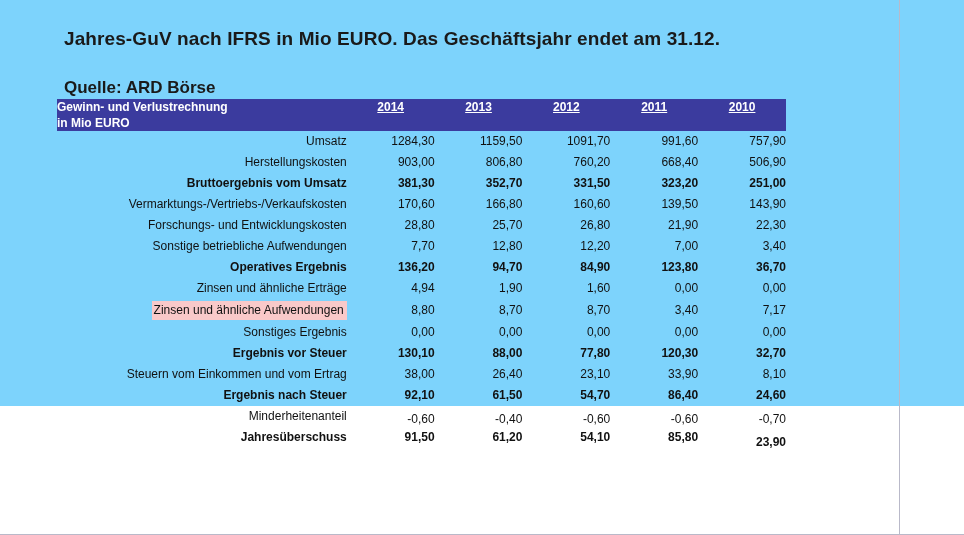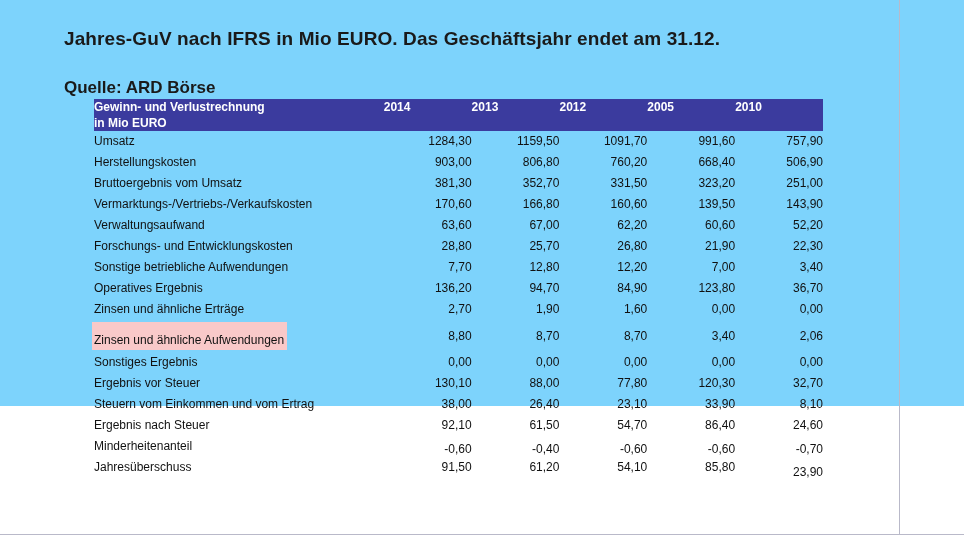--- a/index.html
+++ b/index.html
@@ -61,64 +61,64 @@
   }
 
   table.fin {
     position: absolute;
     left: 57px;
     top: 99px;
     width: 729px;
     border-collapse: collapse;
     font-size: 12px;
     color: #111111;
-    margin-left: 37px;
   }
   table.fin thead th {
     background: #3b3b9e;
     color: #ffffff;
     font-size: 12px;
     font-weight: bold;
     padding: 0;
     vertical-align: top;
   }
   th.head-label {
     text-align: left;
     padding: 5px 0 5px 8px;
     width: 290px;
     line-height: 16px;
   }
   th.head-year {
-    text-align: left;
+    text-align: center;
     padding: 5px 14px 5px 0;
     width: 88px;
     line-height: 16px;
+    text-decoration: underline;
   }
   table.fin tbody td {
     padding: 2px 0 2px 0;
     line-height: 17px;
     height: 17px;
   }
   td.label {
-    text-align: left;
+    text-align: right;
     padding-left: 8px;
     white-space: nowrap;
   }
   td.num {
     text-align: right;
     padding-right: 14px;
     white-space: nowrap;
   }
   tr.bold td {
-    font-weight: normal;
+    font-weight: bold;
   }
   .hl {
     background: #f9c9c9;
     display: inline-block;
-    padding: 10px 3px 1px 2px;
+    padding: 1px 3px 1px 2px;
     margin-left: -2px;
   }
   
   tr.shift-1 td.num { position: relative; top: 3px; }
   tr.shift-2 td.num.last { position: relative; top: 5px; }
 </style>
 </head>
 <body>
 
 <div class="page">
@@ -129,21 +129,21 @@
   <table class="fin">
     <thead>
       <tr>
         <th class="head-label">
           <div>Gewinn- und Verlustrechnung</div>
           <div>in Mio EURO</div>
         </th>
         <th class="head-year">2014</th>
         <th class="head-year">2013</th>
         <th class="head-year">2012</th>
-        <th class="head-year">2005</th>
+        <th class="head-year">2011</th>
         <th class="head-year">2010</th>
       </tr>
     </thead>
     <tbody id="fin-body">
         <tr>
           <td class="label">Umsatz</td>
           <td class="num">1284,30</td>
           <td class="num">1159,50</td>
           <td class="num">1091,70</td>
           <td class="num">991,60</td>
@@ -167,28 +167,20 @@
         </tr>
         <tr>
           <td class="label">Vermarktungs-/Vertriebs-/Verkaufskosten</td>
           <td class="num">170,60</td>
           <td class="num">166,80</td>
           <td class="num">160,60</td>
           <td class="num">139,50</td>
           <td class="num last">143,90</td>
         </tr>
         <tr>
-          <td class="label">Verwaltungsaufwand</td>
-          <td class="num">63,60</td>
-          <td class="num">67,00</td>
-          <td class="num">62,20</td>
-          <td class="num">60,60</td>
-          <td class="num last">52,20</td>
-        </tr>
-        <tr>
           <td class="label">Forschungs- und Entwicklungskosten</td>
           <td class="num">28,80</td>
           <td class="num">25,70</td>
           <td class="num">26,80</td>
           <td class="num">21,90</td>
           <td class="num last">22,30</td>
         </tr>
         <tr>
           <td class="label">Sonstige betriebliche Aufwendungen</td>
           <td class="num">7,70</td>
@@ -200,33 +192,33 @@
         <tr class="bold">
           <td class="label">Operatives Ergebnis</td>
           <td class="num">136,20</td>
           <td class="num">94,70</td>
           <td class="num">84,90</td>
           <td class="num">123,80</td>
           <td class="num last">36,70</td>
         </tr>
         <tr>
           <td class="label">Zinsen und ähnliche Erträge</td>
-          <td class="num">2,70</td>
+          <td class="num">4,94</td>
           <td class="num">1,90</td>
           <td class="num">1,60</td>
           <td class="num">0,00</td>
           <td class="num last">0,00</td>
         </tr>
         <tr>
           <td class="label"><span class="hl">Zinsen und ähnliche Aufwendungen</span></td>
           <td class="num">8,80</td>
           <td class="num">8,70</td>
           <td class="num">8,70</td>
           <td class="num">3,40</td>
-          <td class="num last">2,06</td>
+          <td class="num last">7,17</td>
         </tr>
         <tr>
           <td class="label">Sonstiges Ergebnis</td>
           <td class="num">0,00</td>
           <td class="num">0,00</td>
           <td class="num">0,00</td>
           <td class="num">0,00</td>
           <td class="num last">0,00</td>
         </tr>
         <tr class="bold">

